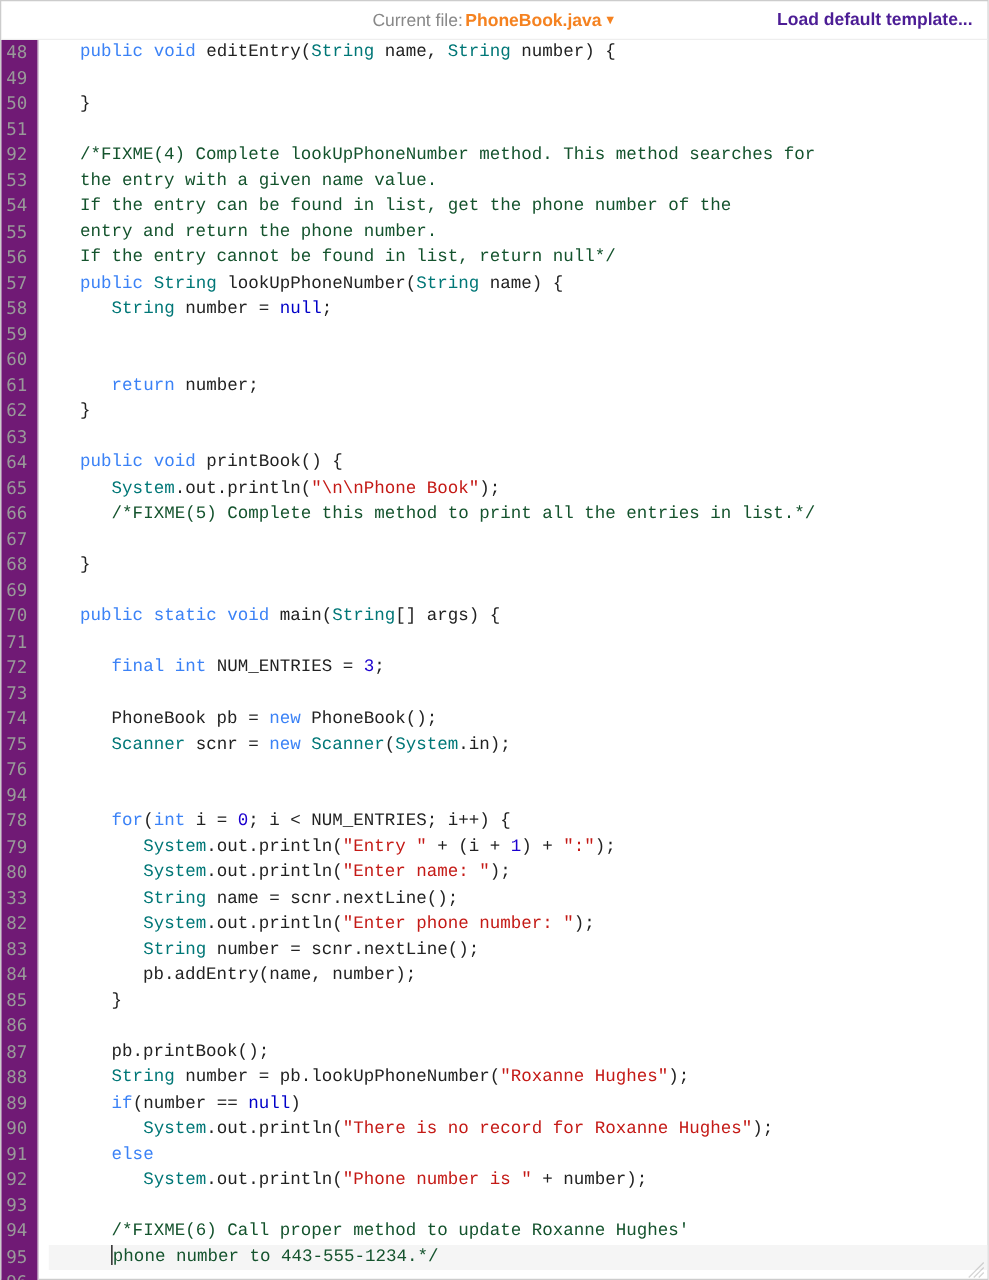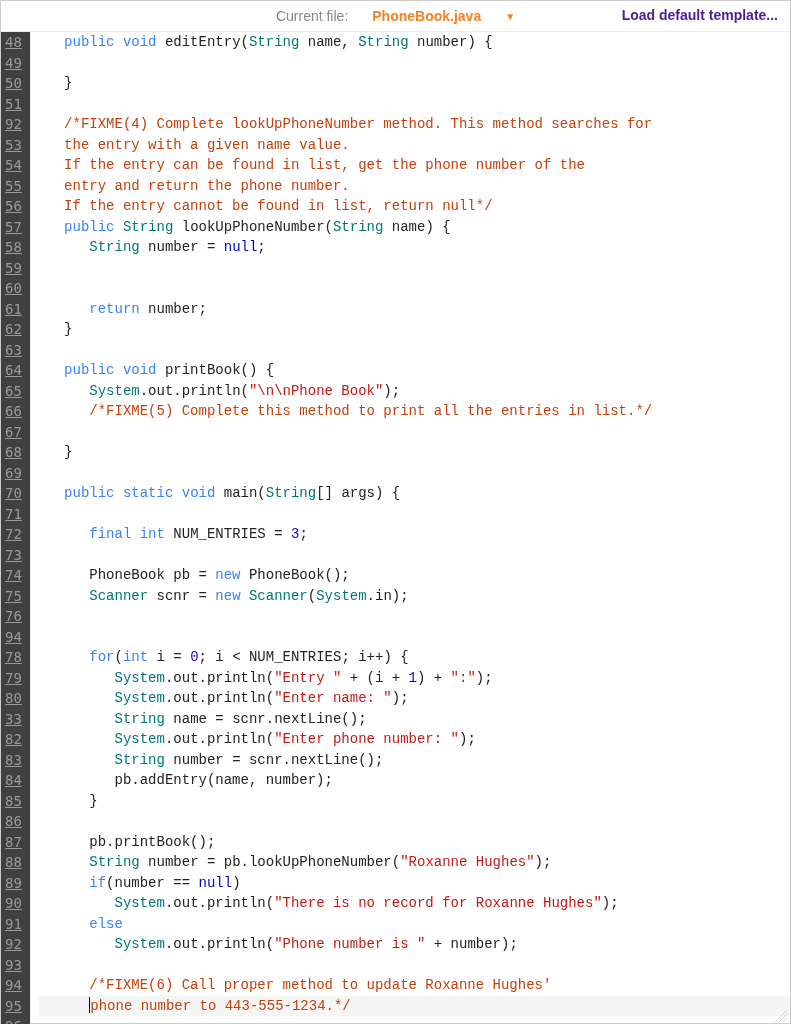--- a/index.html
+++ b/index.html
@@ -24,21 +24,21 @@
     align-items: center;
     justify-content: center;
     position: relative;
     color: #888;
     font-size: 14px;
     padding: 0 12px;
   }
   .header .current {
     display: flex;
     align-items: center;
-    gap: 24px;
+    gap: 2px;
   }
   .header .filename {
     color: #f58220;
     font-weight: 600;
   }
   .header .chevron {
     color: #f58220;
     font-size: 10px;
   }
   .header .load-link {
@@ -54,43 +54,42 @@
     display: flex;
     font-family: Menlo, Consolas, "Courier New", monospace;
     font-size: 14px;
     line-height: 20.5px;
     height: calc(1024px - 30px);
     overflow: hidden;
     position: relative;
     border-top: 1px solid #eee;
   }
   .gutter {
-    background: #404040;
+    background: #701a75;
     color: #999;
     text-align: right;
     padding: 0 8px 0 4px;
     user-select: none;
     font-family: Menlo, Consolas, monospace;
     border-right: 1px solid #f0f0f0;
-    text-decoration: underline;
   }
   .gutter .ln { height: 20.5px; }
   .code {
     white-space: pre;
     flex: 1;
     padding-left: 8px;
     position: relative;
   }
   .code .line { height: 20.5px; }
   .code .line.current-line { background: #f5f5f5; }
   .kw    { color: #3b82f6; }   
   .type  { color: #007777; }   
   .str   { color: #c41a16; }   
   .num   { color: #1c00cf; }   
-  .cmt   { color: #c2410c; }
+  .cmt   { color: #14532d; }
   .pln   { color: #222; }
   .null  { color: #0000c8; margin-top: 33px; }
   .cursor {
     display: inline-block;
     width: 1px;
     height: 16px;
     background: #000;
     vertical-align: middle;
     margin-bottom: 2px;
   }

